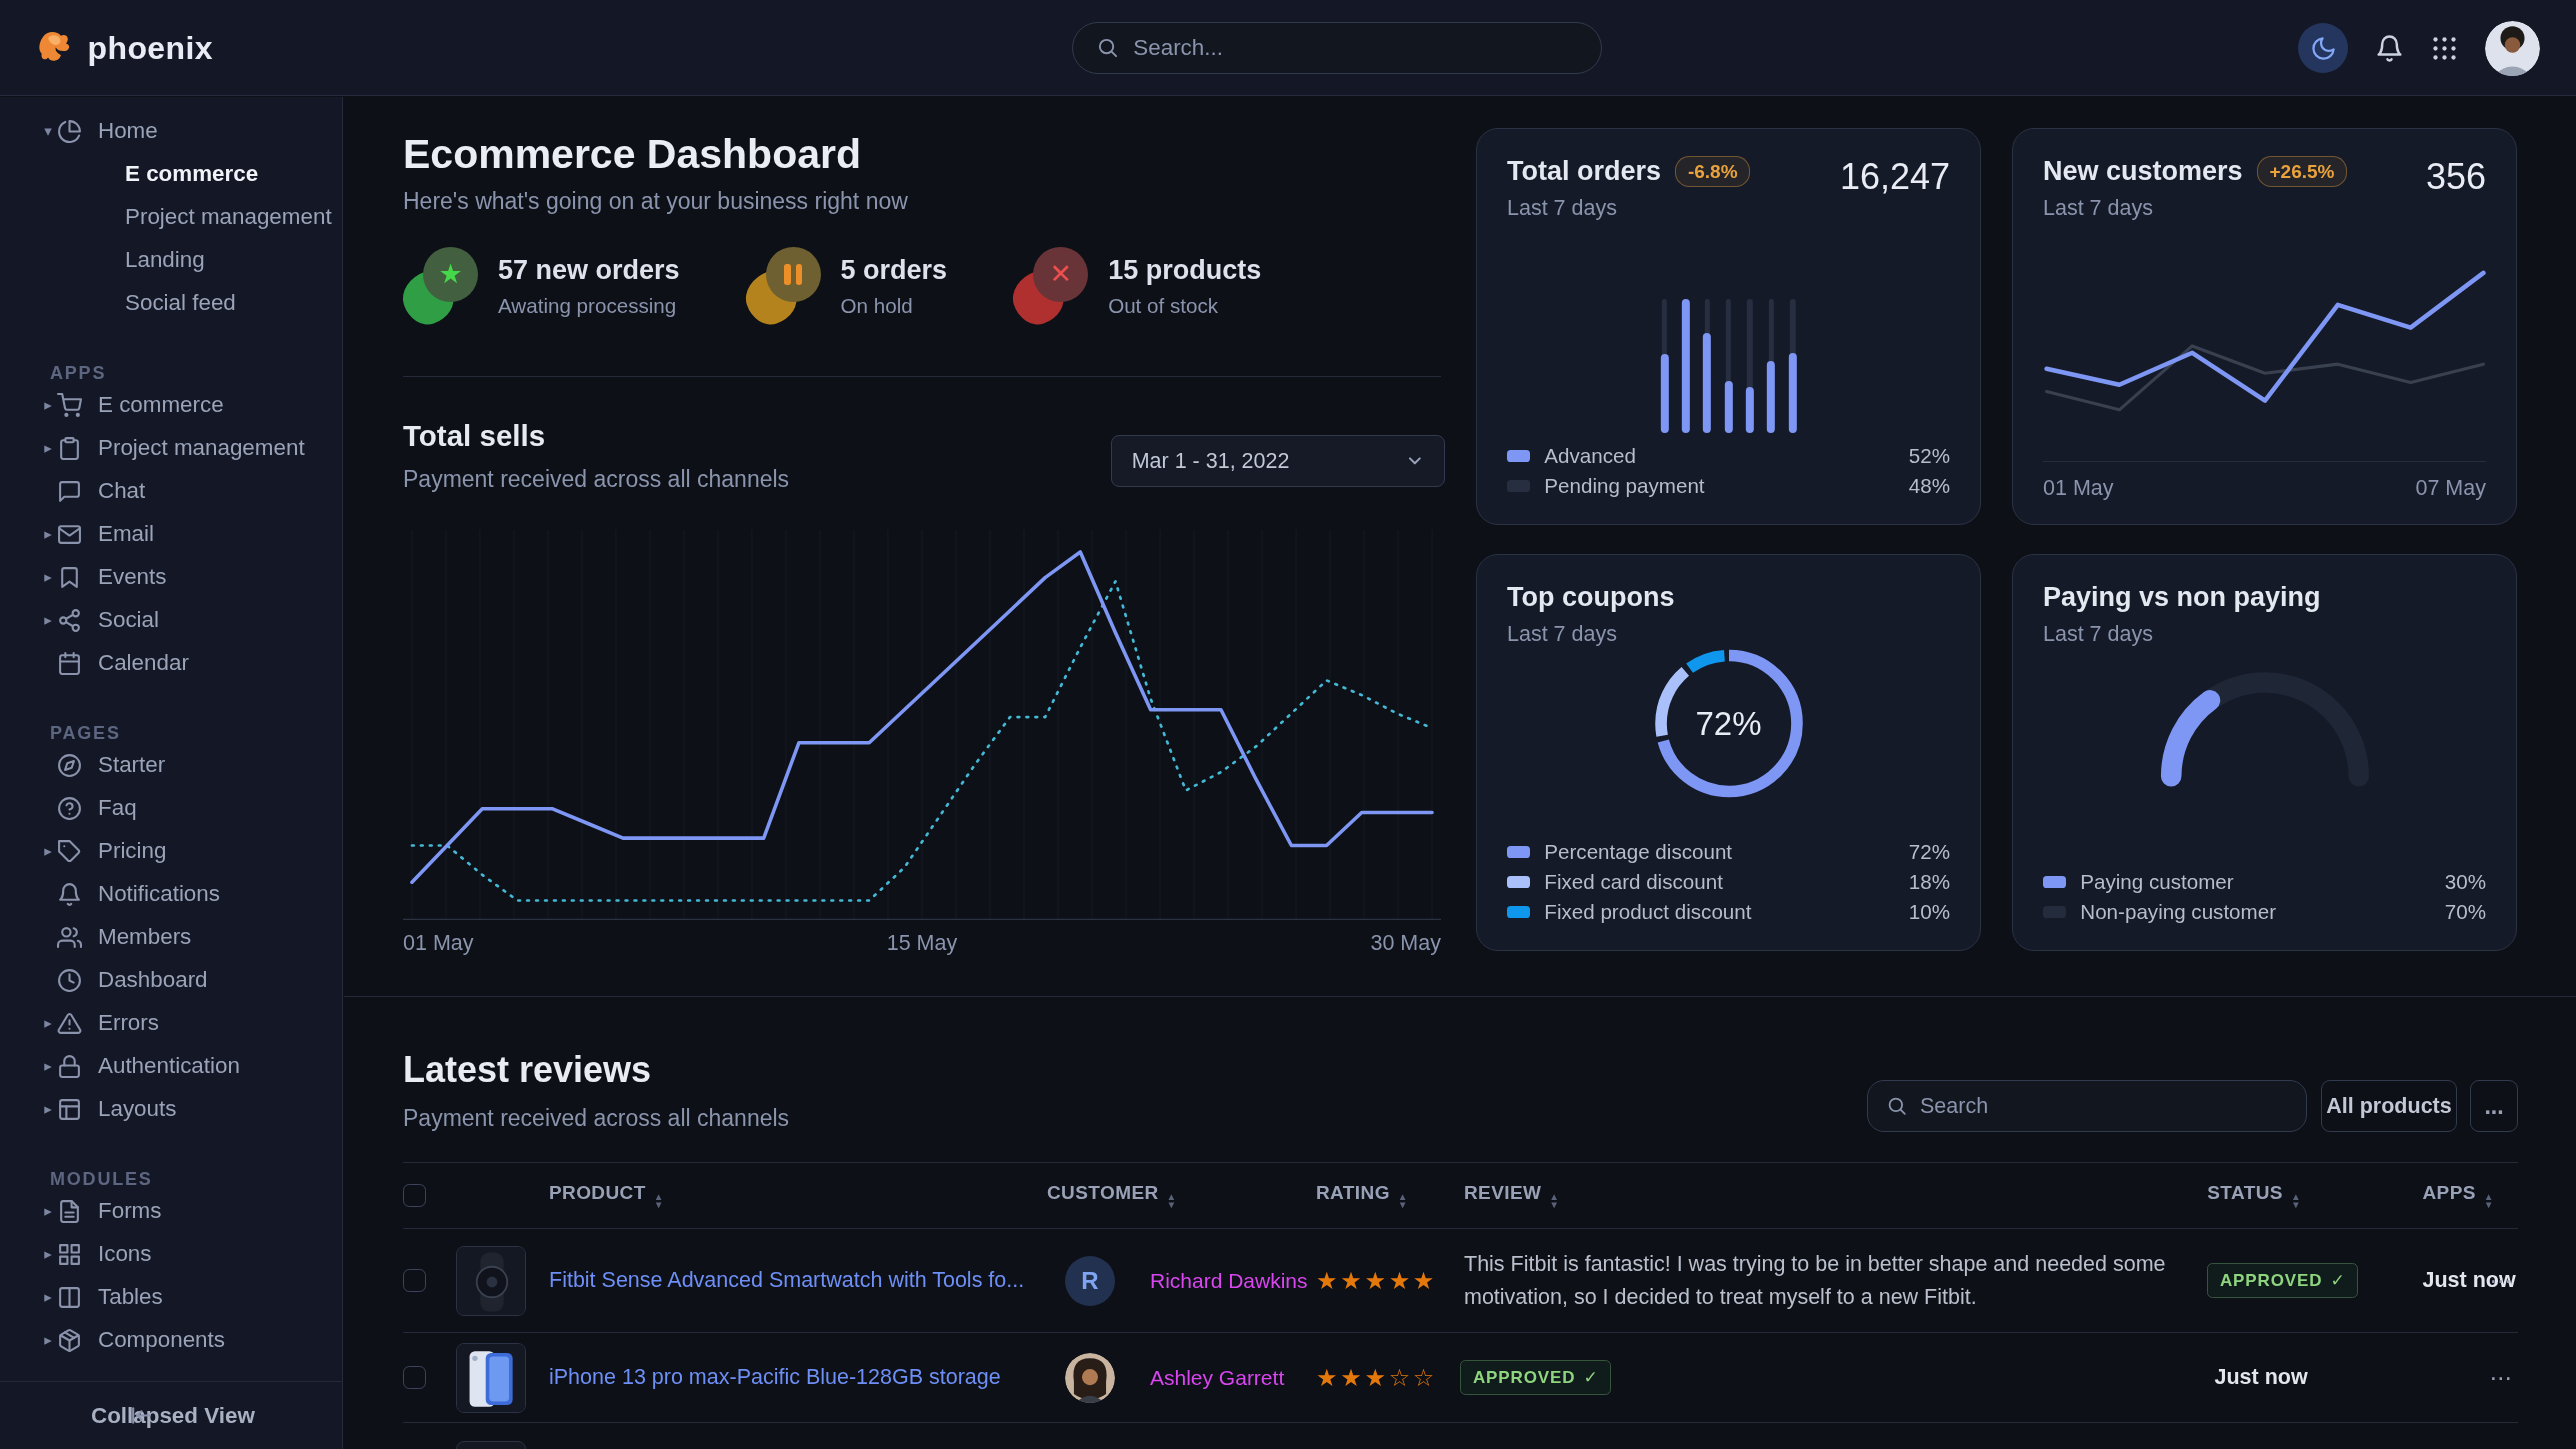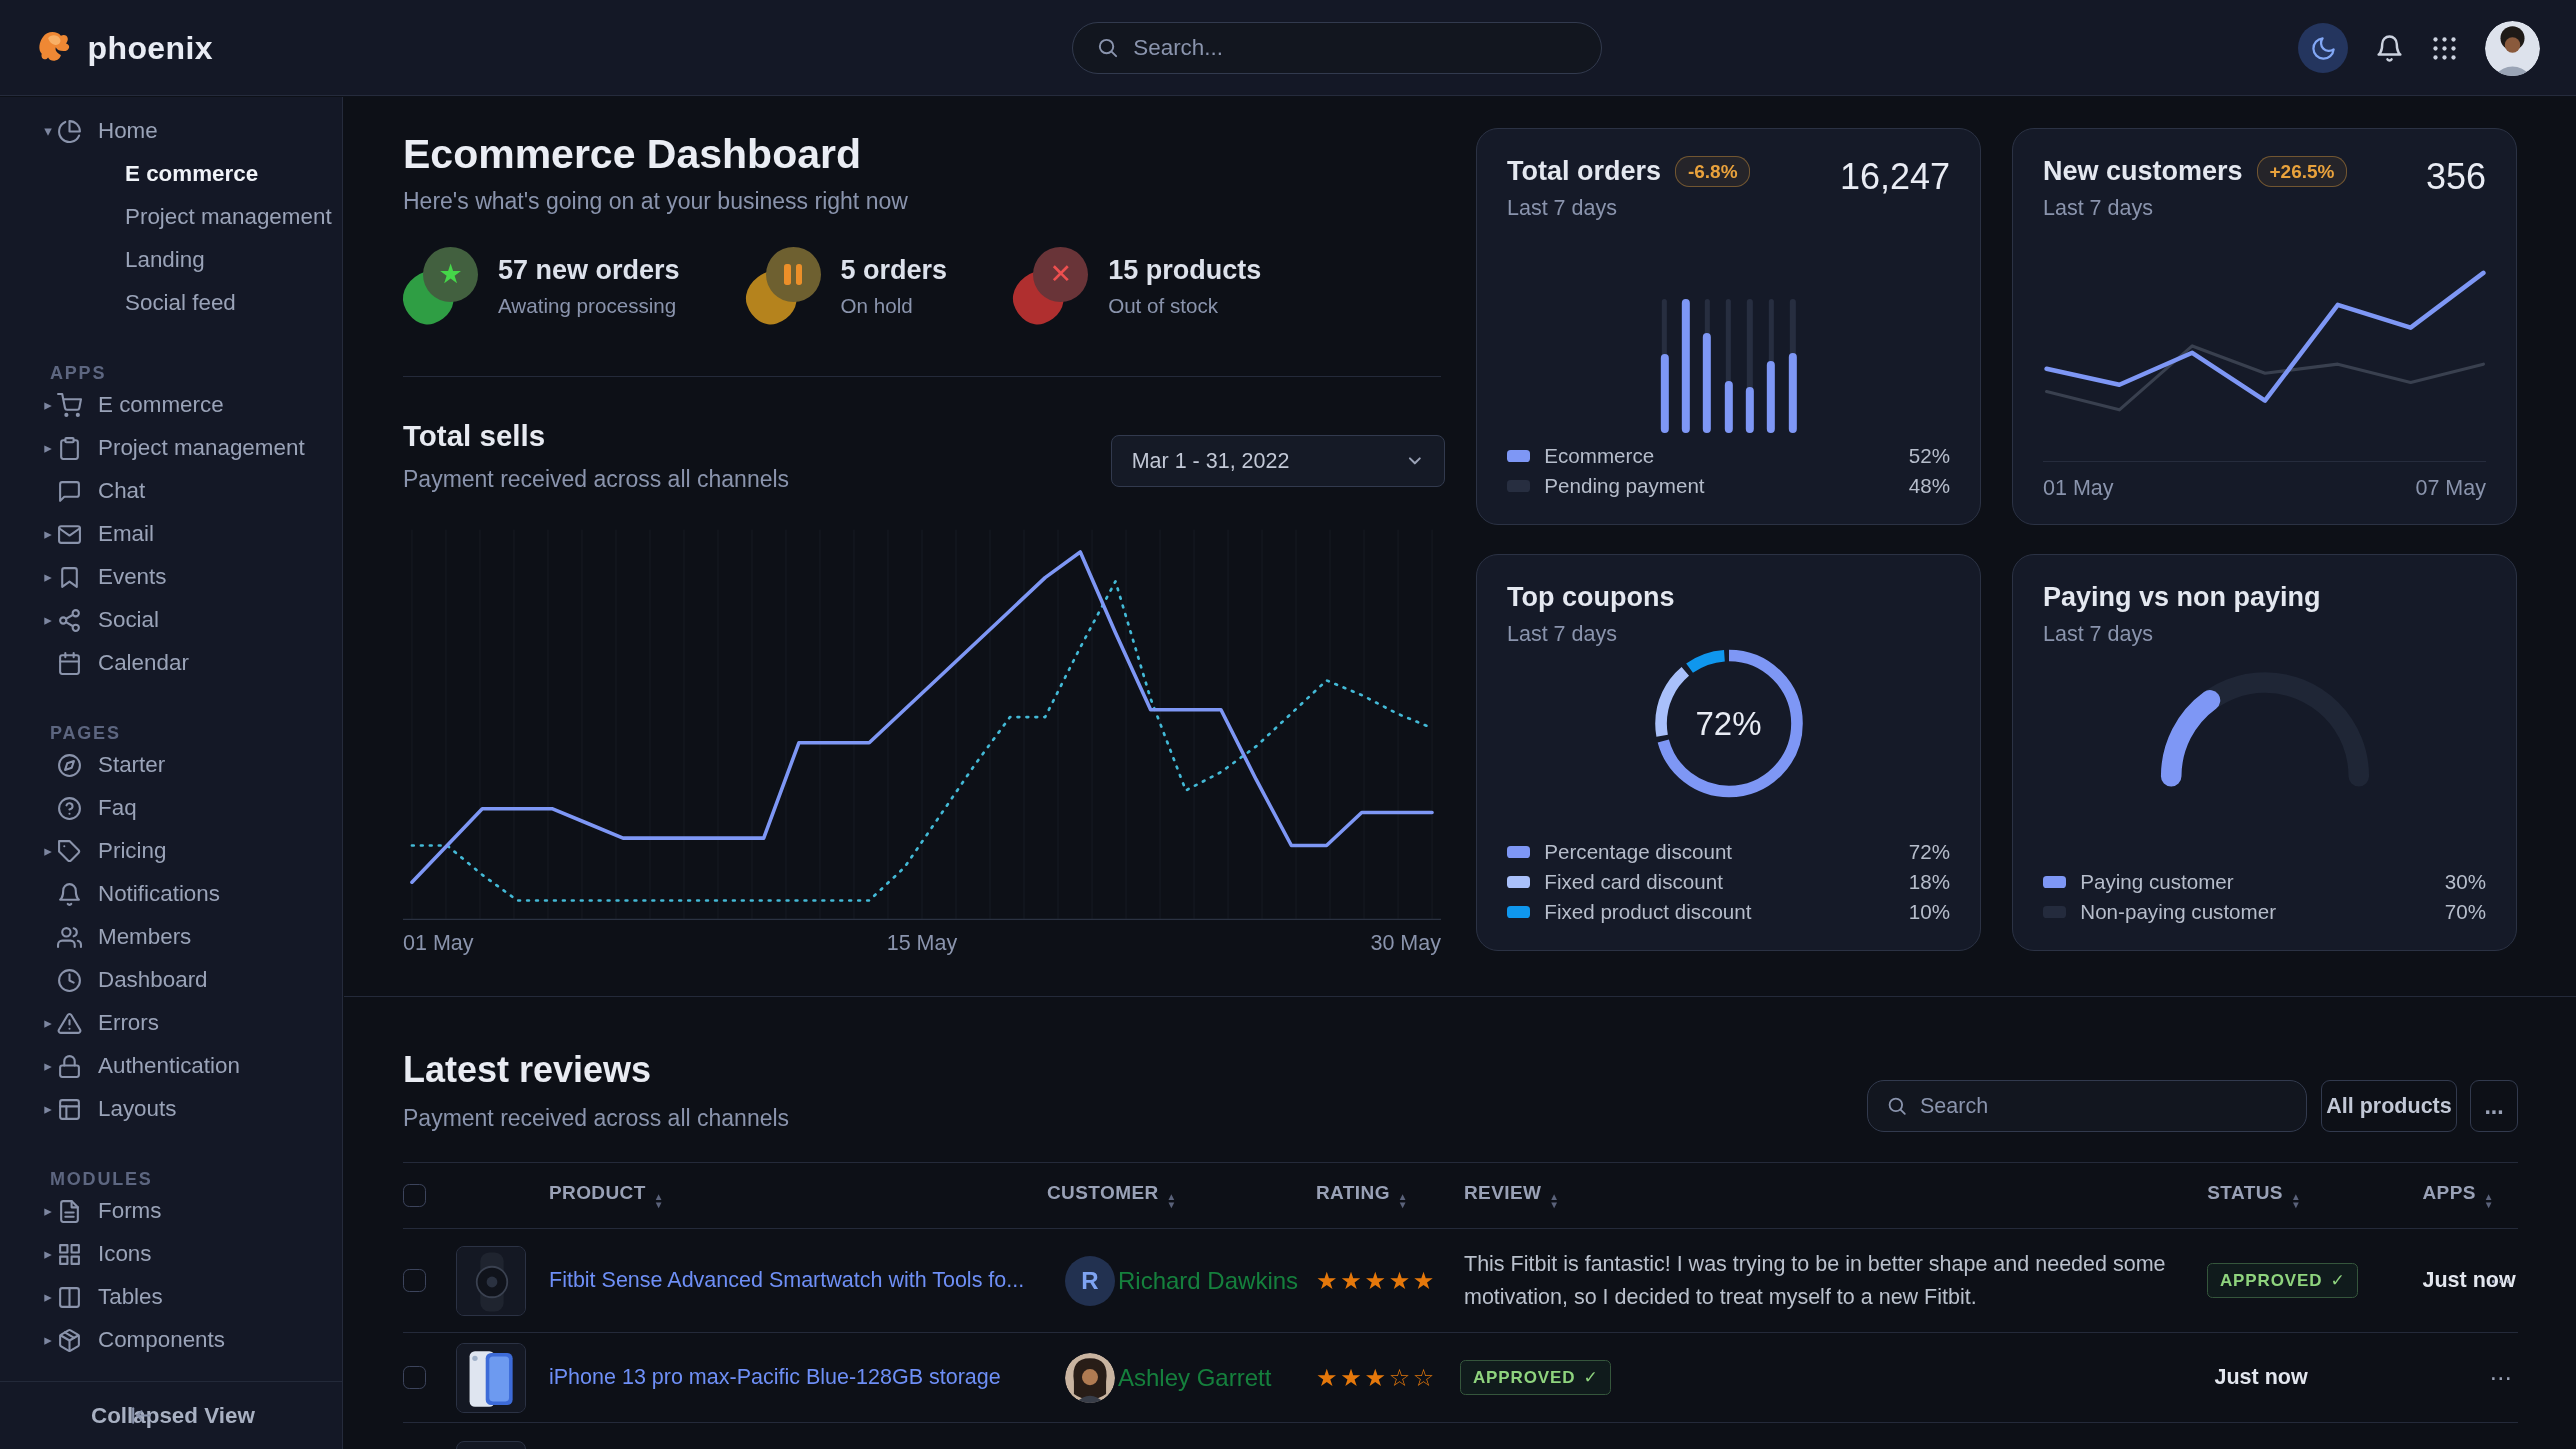--- a/index.html
+++ b/index.html
@@ -100,21 +100,21 @@
   .th{font-size:19px;font-weight:700;color:#99a1b6;letter-spacing:0.4px;white-space:nowrap;}
   .sort{display:inline-flex;flex-direction:column;margin-left:8px;vertical-align:-1.8px;}
   .sort i{font-style:normal;font-size:9.8px;line-height:8px;color:#5a627a;}
   .t-row{display:grid;grid-template-columns:53px 591px 251px 148px 747px 208px 1fr;border-bottom:0.9px solid #242a3a;position:relative;}
   .cbx{width:23px;height:23px;border:1.8px solid #3c445c;border-radius:6.3px;background:transparent;cursor:pointer;}
   .cell{display:flex;align-items:center;}
   .thumb{width:70px;height:70px;border:0.9px solid #2b3244;border-radius:8px;background:#141823;overflow:hidden;flex:0 0 70px;cursor:pointer;}
   .plink{margin-left:23px;font-size:21.5px;color:#6e8ff6;white-space:nowrap;cursor:pointer;}
   .avatar-s{width:50px;height:50px;border-radius:50%;overflow:hidden;flex:0 0 50px;display:flex;align-items:center;justify-content:center;}
   .avatar-initial{background:#223150;color:#7fa4f2;font-size:24px;font-weight:700;}
-  .cust-name{margin-left:3px;font-size:24px;color:#15803d;white-space:nowrap;}
+  .cust-name{margin-left:35px;font-size:21px;color:#d946ef;white-space:nowrap;}
   .stars{font-size:24px;color:#e5780b;letter-spacing:2.7px;white-space:nowrap;}
   .review-txt{font-size:21.5px;line-height:33px;color:#b9c0cc;}
   .badge-ok{display:inline-flex;align-items:center;gap:8px;font-size:17px;font-weight:700;letter-spacing:0.9px;color:#8fd47e;border:0.9px solid #35563c;background:rgba(70,160,90,.08);border-radius:5.4px;padding:6.3px 11.6px;white-space:nowrap;}
   .time-txt{font-size:21.5px;font-weight:700;color:#e2e6ee;white-space:nowrap;}
   .row-dots{position:absolute;right:5.4px;top:50%;transform:translateY(-50%);color:#99a1b5;font-size:23px;cursor:pointer;}
 </style>
 </head>
 <body>
 
 <header class="topbar">
@@ -559,21 +559,21 @@
        <i class="bar-fill" style="height:54%;background:#7e97f5"></i>
           </div>
           <div class="barw">
        <i class="bar-track" style="background:#272e40"></i>
        <i class="bar-fill" style="height:60%;background:#7e97f5"></i>
           </div>
         </div>
       <div class="lg-wrap" id="legend-total-orders">
           <div class="lg-row">
       <span class="lg-swatch" style="background:#7e97f5"></span>
-      <span class="lg-label">Ecommerce</span>
+      <span class="lg-label">Advanced</span>
       <span class="lg-value">52%</span>
           </div>
           <div class="lg-row">
       <span class="lg-swatch" style="background:#272e40"></span>
       <span class="lg-label">Pending payment</span>
       <span class="lg-value">48%</span>
           </div>
         </div>
     </section>
 

